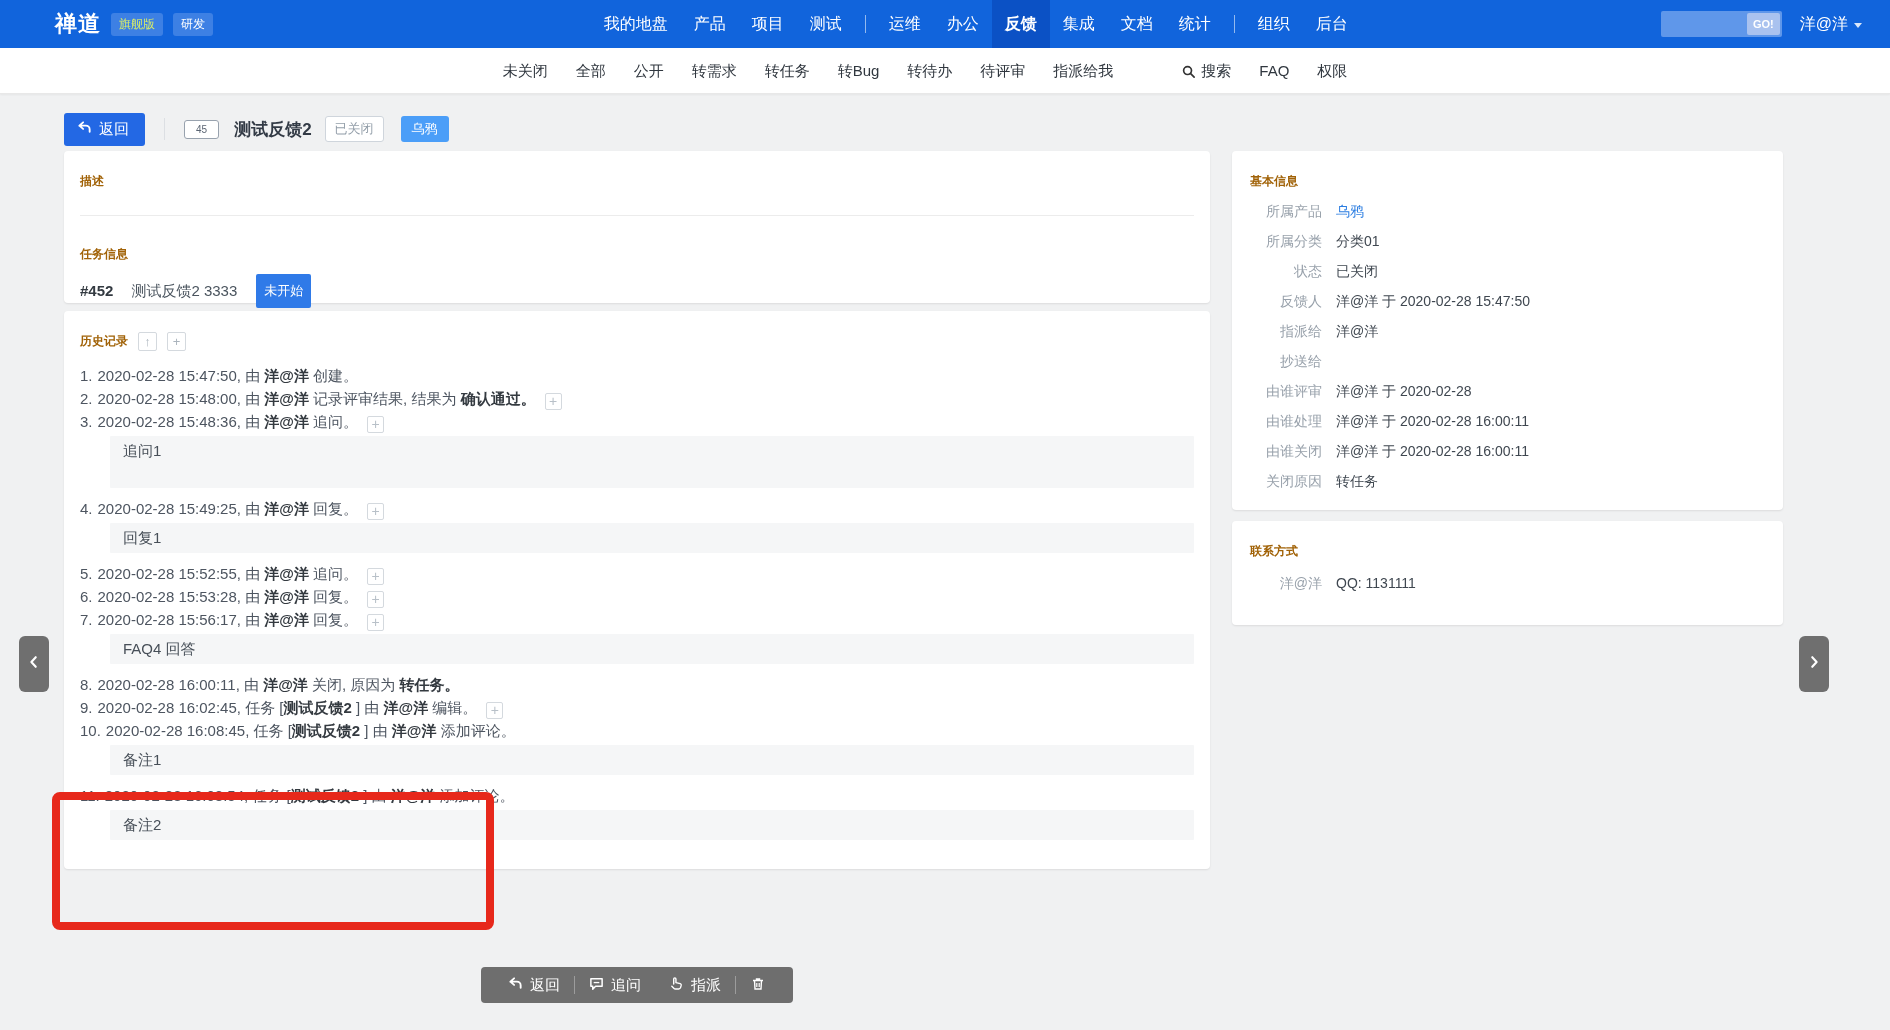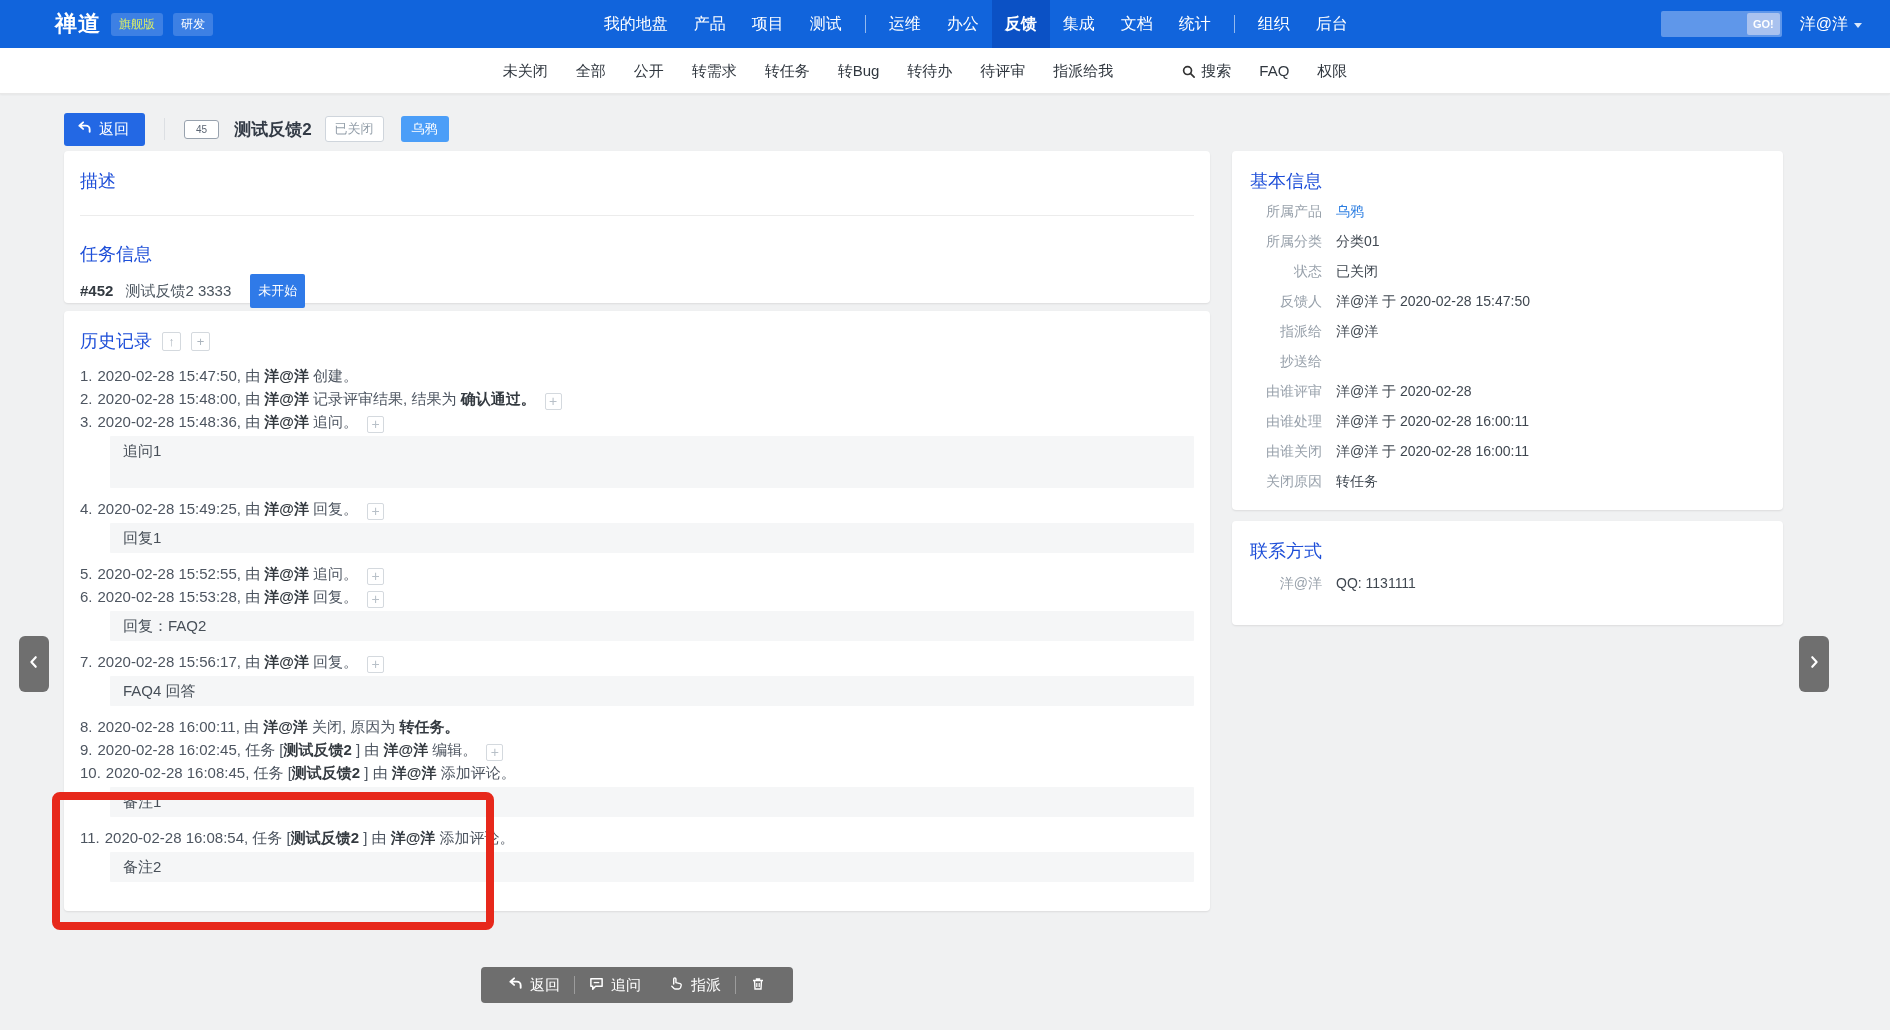--- a/index.html
+++ b/index.html
@@ -43,25 +43,25 @@
   #back-btn { background:#2368e4; color:#fff; border:none; border-radius:3px; font-size:15px;
     padding:7px 16px 7px 13px; display:flex; align-items:center; gap:7px; cursor:pointer; }
   .tb-divider { width:1px; height:22px; background:#dcdfe3; margin:0 19px; }
   #id-box { border:1px solid #98a2ae; color:#5a6472; border-radius:3px; padding:3px 11px; font-size:10px; background:#fff; }
   #feedback-title { font-size:17px; font-weight:bold; color:#323a45; margin-left:15px; }
   #status-box { border:1px solid #cfd5dc; color:#939ea9; background:#fff; padding:3px 9px; border-radius:3px; margin-left:13px; font-size:13px; }
   #product-badge { background:#4b9ef8; color:#fff; padding:4px 11px; border-radius:3px; margin-left:17px; font-size:13px; cursor:pointer; }
   
   .card { position:absolute; background:#fff; border-radius:4px; box-shadow:0 1px 2px rgba(0,0,0,.09); }
   #desc-card  { left:64px; top:151px; width:1146px; height:152px; padding:20px 16px; }
-  .section-heading { font-size:18px; font-weight:normal; color:#1d4ed8; line-height:20px; }
+  .section-heading { font-size:12px; font-weight:bold; color:#a16207; line-height:20px; }
   .hr { border-top:1px solid #ececec; margin-top:24px; }
   #task-heading { margin-top:28px; }
   #task-line { margin-top:10px; font-size:15px; line-height:22px; color:#4a545e; display:flex; align-items:center; }
-  #task-id { font-weight:bold; color:#333a41; margin-right:12px; }
+  #task-id { font-weight:bold; color:#333a41; margin-right:18px; }
   #task-status { background:#2f7ae8; color:#fff; font-size:13px; padding:10px 8px; border-radius:2px; margin-left:19px; line-height:14px; }
   
   #history-card { left:64px; top:311px; width:1146px; padding:20px 16px 20px; }
   #history-head { display:flex; align-items:center; gap:10px; }
   .mini-box { width:19px; height:19px; border:1px solid #d4d9de; border-radius:2px; color:#aab3bc;
     font-size:13px; line-height:17px; text-align:center; background:#fff; cursor:pointer; }
   #history-list { margin-top:13px; }
   .h-entry { font-size:15px; color:#4d5560; line-height:23px; white-space:nowrap; }
   .h-num { margin-right:5px; }
   .h-b { font-weight:bold; color:#343a40; }
@@ -208,21 +208,20 @@
   </div>
   <div id="history-list">
       <div class="h-entry"><span class="h-num">1.</span><span>2020-02-28 15:47:50, 由 </span><span class="h-b">洋@洋</span><span> 创建。</span></div>
       <div class="h-entry"><span class="h-num">2.</span><span>2020-02-28 15:48:00, 由 </span><span class="h-b">洋@洋</span><span> 记录评审结果, 结果为 </span><span class="h-b">确认通过。</span><span class="h-plus">+</span></div>
       <div class="h-entry"><span class="h-num">3.</span><span>2020-02-28 15:48:36, 由 </span><span class="h-b">洋@洋</span><span> 追问。</span><span class="h-plus">+</span></div>
       <div class="h-box tall">追问1</div>
       <div class="h-entry"><span class="h-num">4.</span><span>2020-02-28 15:49:25, 由 </span><span class="h-b">洋@洋</span><span> 回复。</span><span class="h-plus">+</span></div>
       <div class="h-box">回复1</div>
       <div class="h-entry"><span class="h-num">5.</span><span>2020-02-28 15:52:55, 由 </span><span class="h-b">洋@洋</span><span> 追问。</span><span class="h-plus">+</span></div>
       <div class="h-entry"><span class="h-num">6.</span><span>2020-02-28 15:53:28, 由 </span><span class="h-b">洋@洋</span><span> 回复。</span><span class="h-plus">+</span></div>
-      <div class="h-box">回复：FAQ2</div>
       <div class="h-entry"><span class="h-num">7.</span><span>2020-02-28 15:56:17, 由 </span><span class="h-b">洋@洋</span><span> 回复。</span><span class="h-plus">+</span></div>
       <div class="h-box">FAQ4 回答</div>
       <div class="h-entry"><span class="h-num">8.</span><span>2020-02-28 16:00:11, 由 </span><span class="h-b">洋@洋</span><span> 关闭, 原因为 </span><span class="h-b">转任务。</span></div>
       <div class="h-entry"><span class="h-num">9.</span><span>2020-02-28 16:02:45, 任务 [</span><span class="h-b">测试反馈2</span><span> ] 由 </span><span class="h-b">洋@洋</span><span> 编辑。</span><span class="h-plus">+</span></div>
       <div class="h-entry"><span class="h-num">10.</span><span>2020-02-28 16:08:45, 任务 [</span><span class="h-b">测试反馈2</span><span> ] 由 </span><span class="h-b">洋@洋</span><span> 添加评论。</span></div>
       <div class="h-box">备注1</div>
       <div class="h-entry"><span class="h-num">11.</span><span>2020-02-28 16:08:54, 任务 [</span><span class="h-b">测试反馈2</span><span> ] 由 </span><span class="h-b">洋@洋</span><span> 添加评论。</span></div>
       <div class="h-box">备注2</div>
     </div>
 </div>

